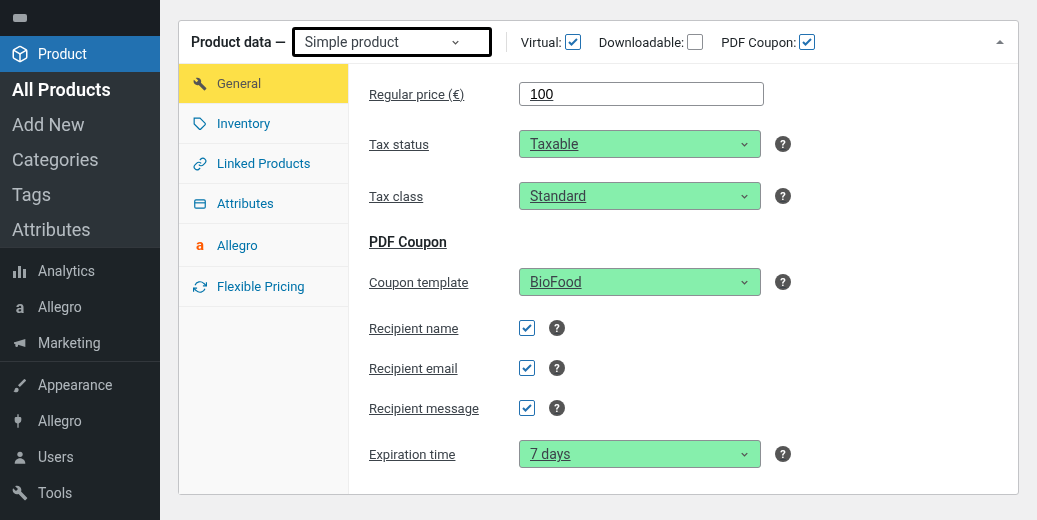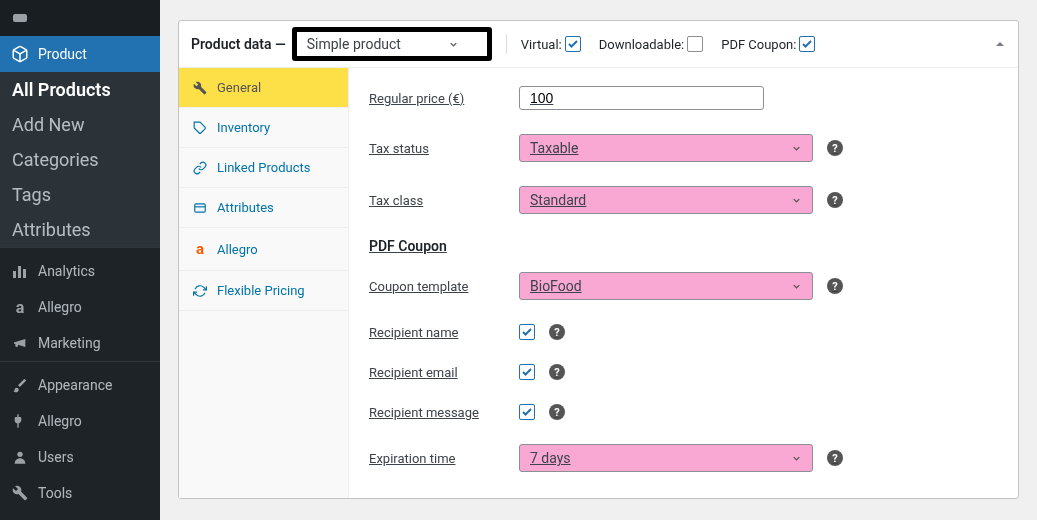--- a/index.html
+++ b/index.html
@@ -12,39 +12,39 @@
 .sidebar-item.active .icon { color: #fff; }
 .sidebar-item.active::after { content: ""; position: absolute; right: -8px; top: 50%; transform: translateY(-50%); border: 8px solid transparent; border-right-color: #f0f0f1; }
 .submenu { background: #2c3338; }
 .submenu .sidebar-sub { padding: 7px 12px; color: rgba(240,246,252,0.7); font-size: 18px; cursor: pointer; }
 .submenu .sidebar-sub.current { color: #fff; font-weight: 600; }
 .sep { height: 6px; border-top: 1px solid #32373c;}
 .main { flex: 1; padding: 0 18px 18px 18px; overflow: hidden; }
 .panel { background: #fff; border: 1px solid #c3c4c7; border-radius: 3px; margin-top: 20px; }
 .panel-header { display: flex; align-items: center; padding: 6px 12px; border-bottom: 1px solid #eee; }
 .pd-label { font-weight: 600; color: #1d2327; font-size: 14px; }
-.pd-select { margin-left: 6px; border: 5px solid #000000; border-radius: 3px; padding: 4px 28px 4px 10px; font-size: 14px; background: #fff; position: relative; min-width: 200px; display: inline-flex; align-items: center; justify-content: space-between; }
+.pd-select { margin-left: 6px; border: 3px solid #000000; border-radius: 3px; padding: 4px 28px 4px 10px; font-size: 14px; background: #fff; position: relative; min-width: 200px; display: inline-flex; align-items: center; justify-content: space-between; }
 .pd-select .caret { position: static; }
 .divider { height: 20px; width: 1px; background: #ddd; margin: 0 14px; }
 .chk-wrap { display: flex; align-items: center; margin-right: 18px; font-size: 13px; }
 .chk-wrap label { margin-right: 3px; color: #1d2327; }
 .chk { width: 16px; height: 16px; border: 1px solid #2271b1; border-radius: 2px; display: inline-flex; align-items: center; justify-content: center; color: #2271b1; }
 .chk.unchecked { border-color: #8c8f94; }
 .collapse { margin-left: auto; color: #787c82; cursor: pointer; }
 .panel-body { display: flex; }
 .tabs { width: 170px; background: #f9f9f9; border-right: 1px solid #eee; }
 .tab { display: flex; align-items: center; padding: 12px 12px; border-bottom: 1px solid #eee; cursor: pointer; color: #0073aa; font-size: 13px; }
 .tab.active { background: #fde047; color: #555; position: relative; }
 .tab.active::before { content: ""; position: absolute; left: 0; top: 0; bottom: 0; width: 0px; background: #0073aa; }
 .tab .ticon { width: 18px; margin-right: 8px; display: inline-flex; align-items: center; justify-content: center; font-size: 13px; color: inherit; }
 .form { flex: 1; padding: 18px 20px; text-decoration: underline; }
 .row { display: flex; align-items: center; margin-bottom: 24px; }
 .row .lbl { width: 150px; color: #3c434a; font-size: 13px; }
 .text-input { width: 245px; border: 1px solid #8c8f94; border-radius: 3px; padding: 3px 10px; font-size: 14px; background: #fff; }
-.select-box { width: 294px; border: 1px solid #8c8f94; border-radius: 3px; padding: 5px 10px; font-size: 14px; background: #f9a8d4; display: flex; align-items: center; justify-content: space-between; cursor: pointer; }
+.select-box { width: 242px; border: 1px solid #8c8f94; border-radius: 3px; padding: 5px 10px; font-size: 14px; background: #86efac; display: flex; align-items: center; justify-content: space-between; cursor: pointer; }
 .caret { color: #555; }
 .help { width: 16px; height: 16px; border-radius: 50%; background: #555; color: #fff; display: inline-flex; align-items: center; justify-content: center; font-size: 11px; margin-left: 14px; cursor: help; font-weight: bold; }
 .section-title { font-weight: 600; color: #1d2327; margin-bottom: 18px; font-size: 14px; }
 .small-chk { width: 16px; height: 16px; border: 1px solid #2271b1; border-radius: 2px; display: inline-flex; align-items: center; justify-content: center; color: #2271b1; }
 svg { display: block; }
 </style>
 </head>
 <body>
 
 <div class="layout">

